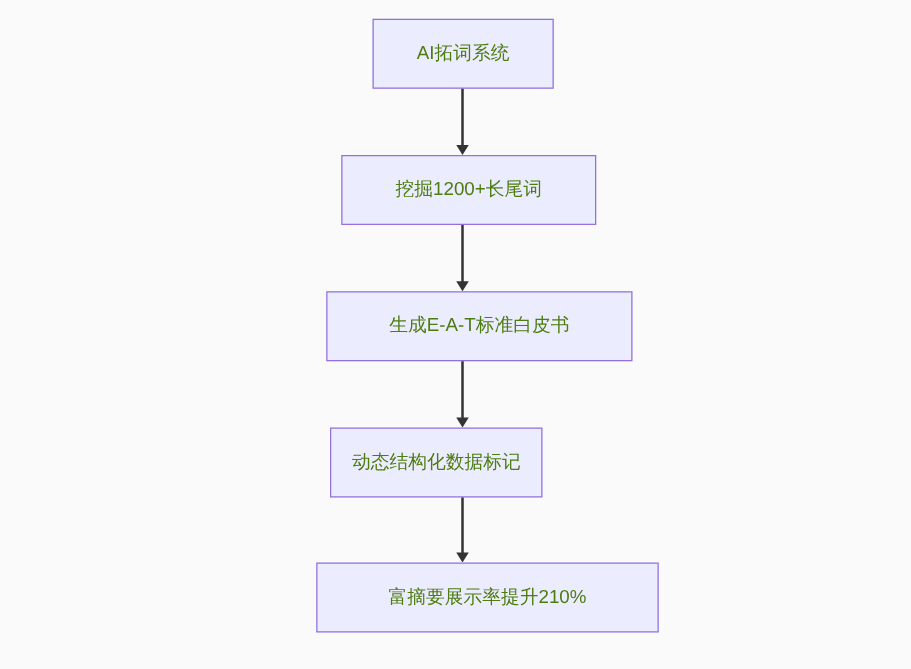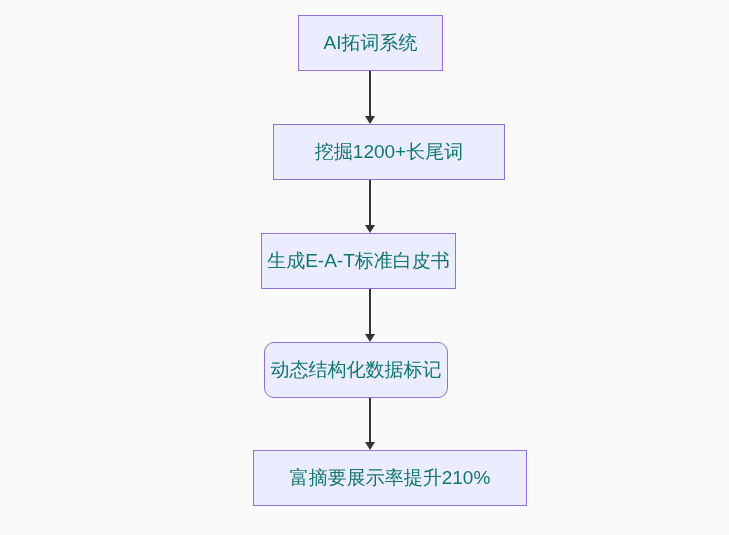--- a/index.html
+++ b/index.html
@@ -19,30 +19,30 @@
     position: absolute;
     box-sizing: border-box;
     background: #ececff;
     border: 1px solid #9370db;
     display: flex;
     align-items: center;
     justify-content: center;
     height: 56px;
   }
   .node-label {
-    color: #0f766e;
-    font-size: 19px;
+    color: #4d7c0f;
+    font-size: 15px;
     line-height: 1.2;
     white-space: nowrap;
   }
   
   .n1 { left: 298px; top: 15px;  width: 145px; }
-  .n2 { left: 273px; top: 124px; width: 232px; text-align: center; }
-  .n3 { left: 261px; top: 233px; width: 195px; align-items: center; }
-  .n4 { left: 264px; top: 342px; width: 184px; border-radius: 10px; }
+  .n2 { left: 273px; top: 124px; width: 204px; text-align: center; }
+  .n3 { left: 261px; top: 233px; width: 245px; align-items: center; }
+  .n4 { left: 264px; top: 342px; width: 170px; }
   .n5 { left: 253px; top: 450px; width: 274px; }
 
   .edge {
     position: absolute;
     left: 365px;   
     width: 10px;
   }
   .e1 { top: 71px;  height: 53px; }
   .e2 { top: 180px; height: 53px; }
   .e3 { top: 289px; height: 53px; }

